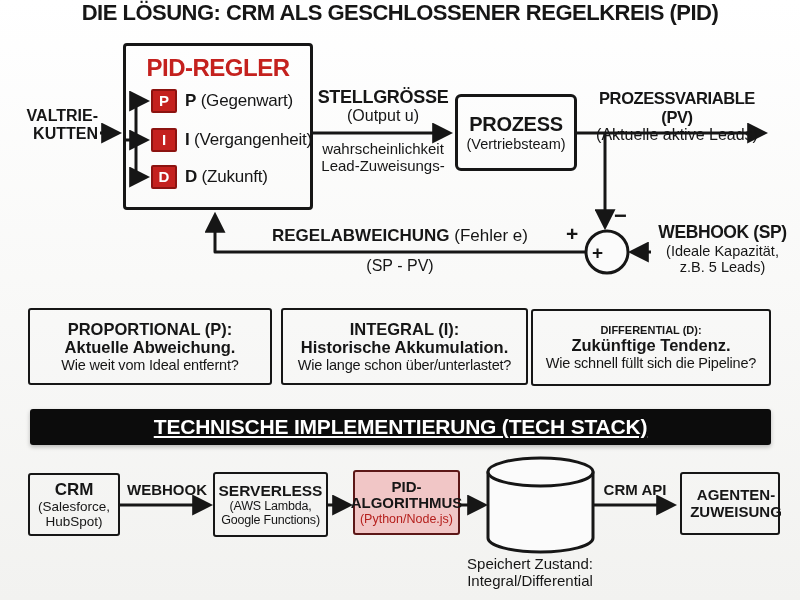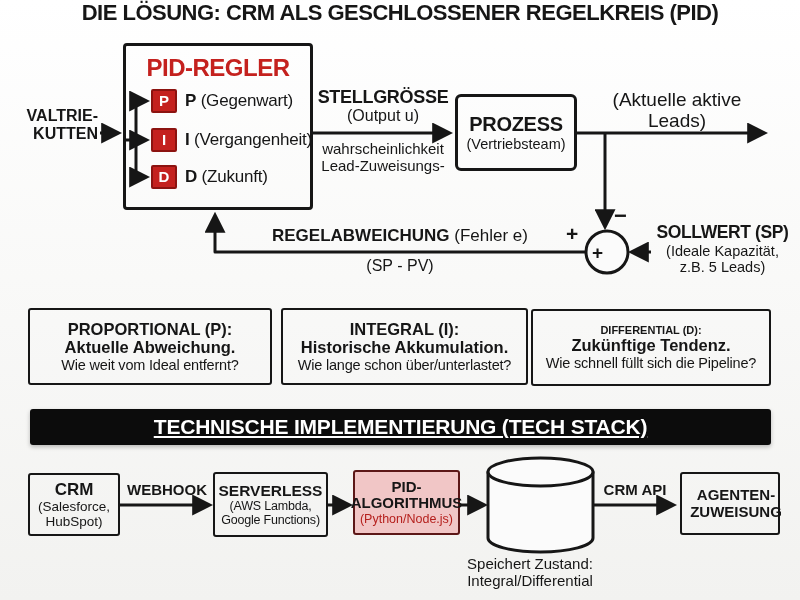--- a/index.html
+++ b/index.html
@@ -100,25 +100,26 @@
     <div>wahrscheinlichkeit</div>
     <div>Lead-Zuweisungs-</div>
   </div>
 
   <div class="abs box lh" style="left:455px;top:94px;width:122px;height:77px;border-radius:6px;">
     <div class="b" style="font-size:20px;letter-spacing:-0.3px;">PROZESS</div>
     <div style="font-size:14.5px;">(Vertriebsteam)</div>
   </div>
 
   <div class="abs ctr lh" style="left:586px;top:89px;width:182px;">
-    <div style="font-size:19px;">(Aktuelle aktive Leads)</div>
+    <div class="b" style="font-size:16.5px;letter-spacing:-0.4px;">PROZESSVARIABLE (PV)</div>
+    <div style="font-size:16px;">(Aktuelle aktive Leads)</div>
   </div>
 
   <div class="abs ctr lh" style="left:650px;top:223px;width:145px;">
-    <div class="b" style="font-size:17.5px;letter-spacing:-0.4px;">SOLLWERT (SP)</div>
+    <div class="b" style="font-size:17.5px;letter-spacing:-0.4px;">WEBHOOK (SP)</div>
     <div style="font-size:14.5px;">(Ideale Kapazität,</div>
     <div style="font-size:14.5px;">z.B. 5 Leads)</div>
   </div>
 
   <div class="abs sign" style="left:614px;top:205px;font-size:22px;">−</div>
   <div class="abs sign" style="left:566px;top:223px;">+</div>
   <div class="abs sign" style="left:592px;top:243px;font-size:19px;">+</div>
 
   <div class="abs ctr" style="left:250px;top:226px;width:300px;font-size:17px;"><span class="b">REGELABWEICHUNG</span><span> (Fehler e)</span></div>
   <div class="abs ctr" style="left:300px;top:257px;width:200px;font-size:16px;">(SP - PV)</div>

